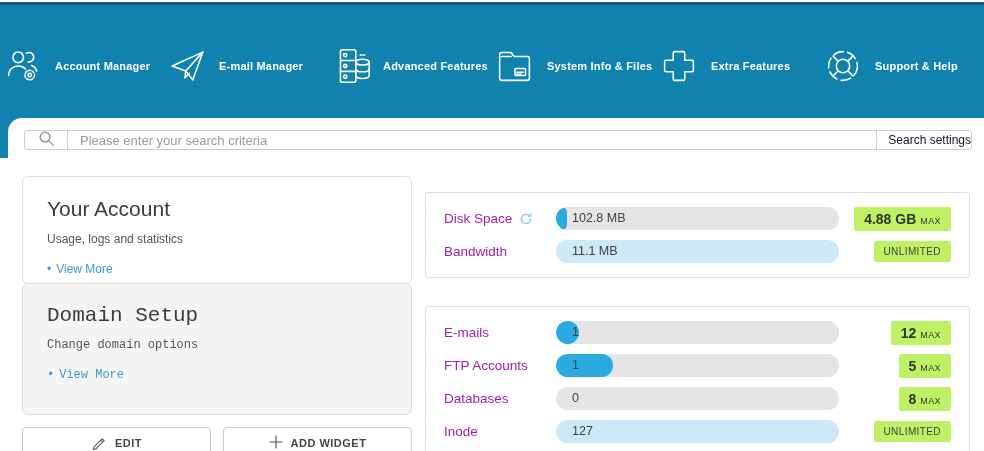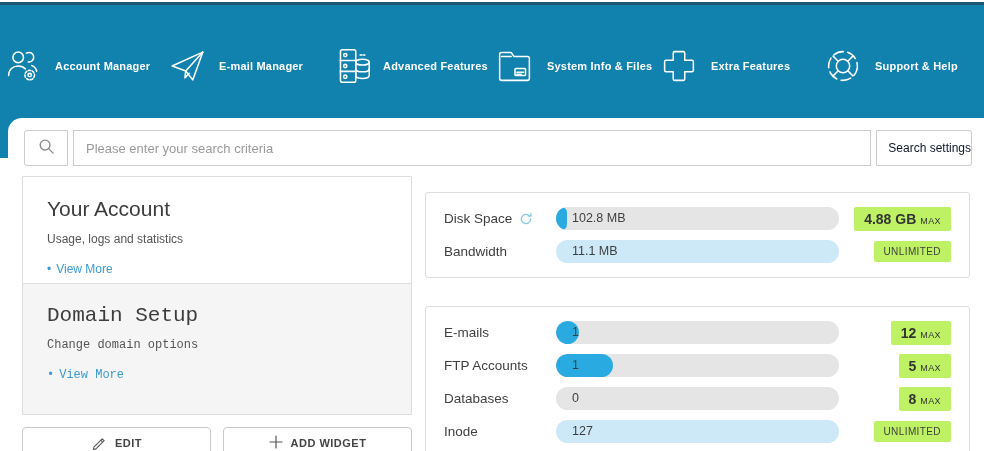--- a/index.html
+++ b/index.html
@@ -12,52 +12,52 @@
   .header { height:113px; background:#1181AE; display:flex; align-items:center; }
   .nav-item { flex:1; display:flex; align-items:center; gap:9px;
     cursor:pointer; padding-top:8px; }
   .nav-item svg { display:block; }
   .nav-label { color:#fff; font-size:11px; font-weight:bold; letter-spacing:.2px; }
 
   
   .corner-band { height:40px; background:#1181AE; }
   .band-inner { height:100%; margin-left:8px; background:#fff;
     border-top-left-radius:14px; padding:12px 12px 0 16px; }
-  .search-row { display:flex; height:36px;gap:6px; }
+  .search-row { display:flex; height:20px; }
   .search-icon-box { width:44px; border:1px solid #ccc; border-radius:3px 0 0 3px;
     display:flex; align-items:center; justify-content:center; background:#fff; cursor:pointer; }
   .search-input { flex:1; border:1px solid #ccc; margin-left:-1px; padding:0 12px;
     font-size:13px; color:#444; outline:none; font-family:inherit; }
   .search-input::placeholder { color:#9a9a9a; }
   .search-settings-btn { width:96px; border:1px solid #ccc; margin-left:-1px; background:#fff;
     border-radius:0 3px 3px 0; font-size:12px; color:#0f172a; display:flex; align-items:center;
     justify-content:flex-end; cursor:pointer; }
 
   
   .main { display:flex; gap:13px; padding:18px 14px 0 22px; position:relative; }
   .left-col { width:390px; flex:none; }
   .right-col { flex:1; margin-top:16px; }
 
   
-  .card { border:1px solid #ddd; border-radius:1px; padding:20px 24px; height:108px; }
+  .card { border:1px solid #ddd; border-radius:6px; padding:20px 24px; height:108px; }
   .card.gray { background:#f5f5f5; height:132px; margin-top:-1px;font-family:Liberation Mono, monospace; }
   .card-title { font-size:21px; font-weight:400; color:#3c3c3c; }
   .card-sub { font-size:12px; color:#555; margin-top:11px; }
   .card-link { margin-top:16px; font-size:12px; color:#3d9ad1; cursor:pointer; display:inline-block; }
   .card-link .dot { margin-right:5px; }
   .btn-row { display:flex; gap:12px; margin-top:12px; }
   .btn { flex:1; height:31px; background:#fff; border:1px solid #c9c9c9; border-radius:4px;
     display:flex; align-items:center; justify-content:center; gap:8px;
     font-size:11px; font-weight:bold; letter-spacing:.5px; color:#444; cursor:pointer; }
 
   
   .panel { border:1px solid #ddd; border-radius:3px; padding:9px 18px; background:#fff; }
   .panel + .panel { margin-top:28px; }
   .usage-row { display:flex; align-items:center; height:33px; }
-  .row-label { width:112px; flex:none; font-size:13.5px; color:#404040;
+  .row-label { width:112px; flex:none; font-size:13.5px; color:#a21caf;
     display:flex; align-items:center; gap:7px; }
   .refresh { cursor:pointer; display:flex; }
   .bar { flex:1; height:23px; background:#e5e5e5; border-radius:12px; position:relative;
     overflow:hidden; margin-right:14px; }
   .bar.light { background:#cde9f8; }
   .bar-fill { position:absolute; left:0; top:0; bottom:0; width:0; background:#29ABE2;
     border-radius:12px; }
   .bar-value { position:relative; z-index:2; font-size:12.5px; color:#3f3f3f;
     line-height:23px; padding-left:16px; }
   .badge-col { min-width:98px; display:flex; justify-content:flex-end; }

